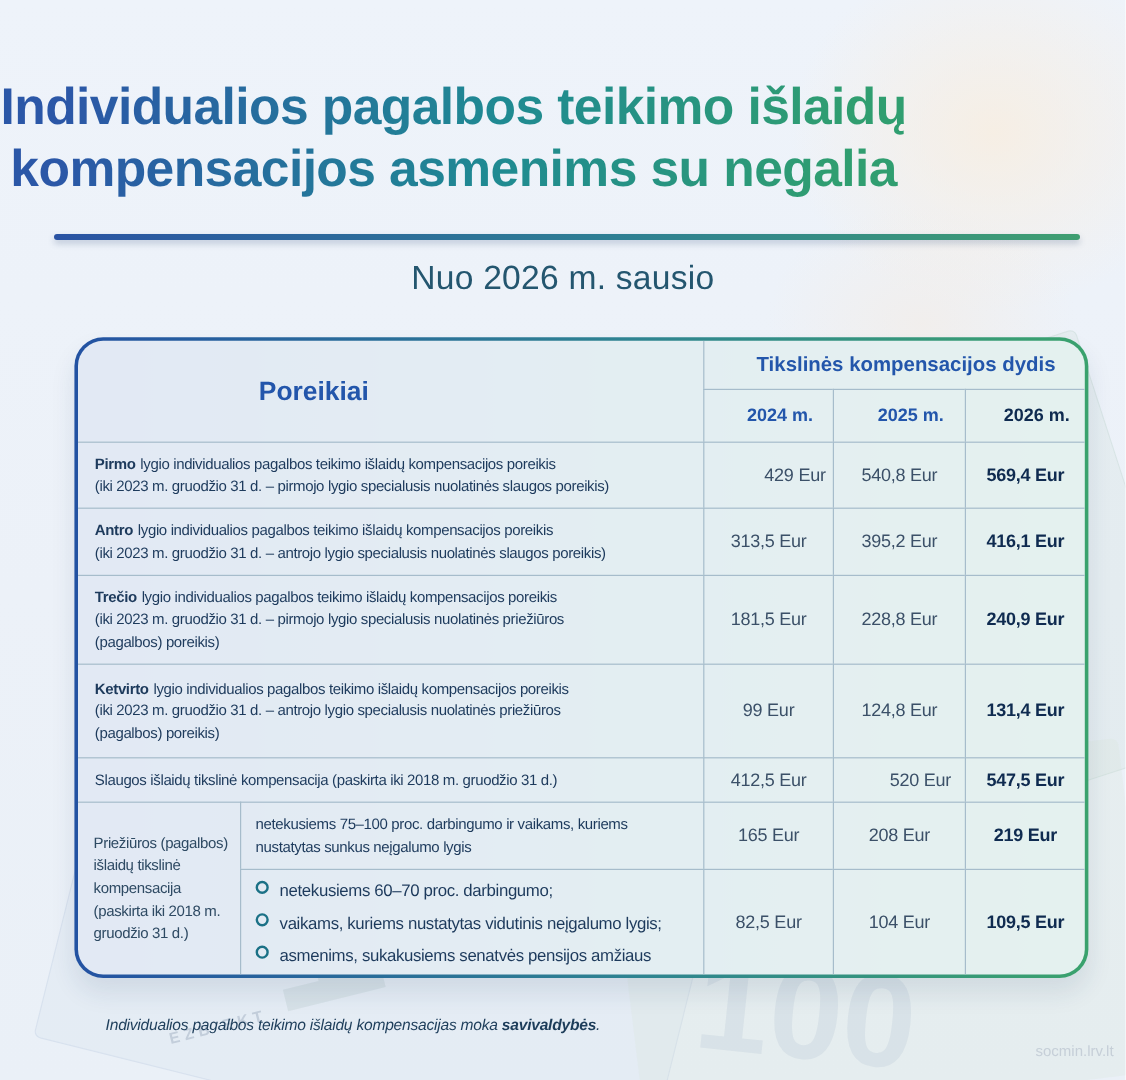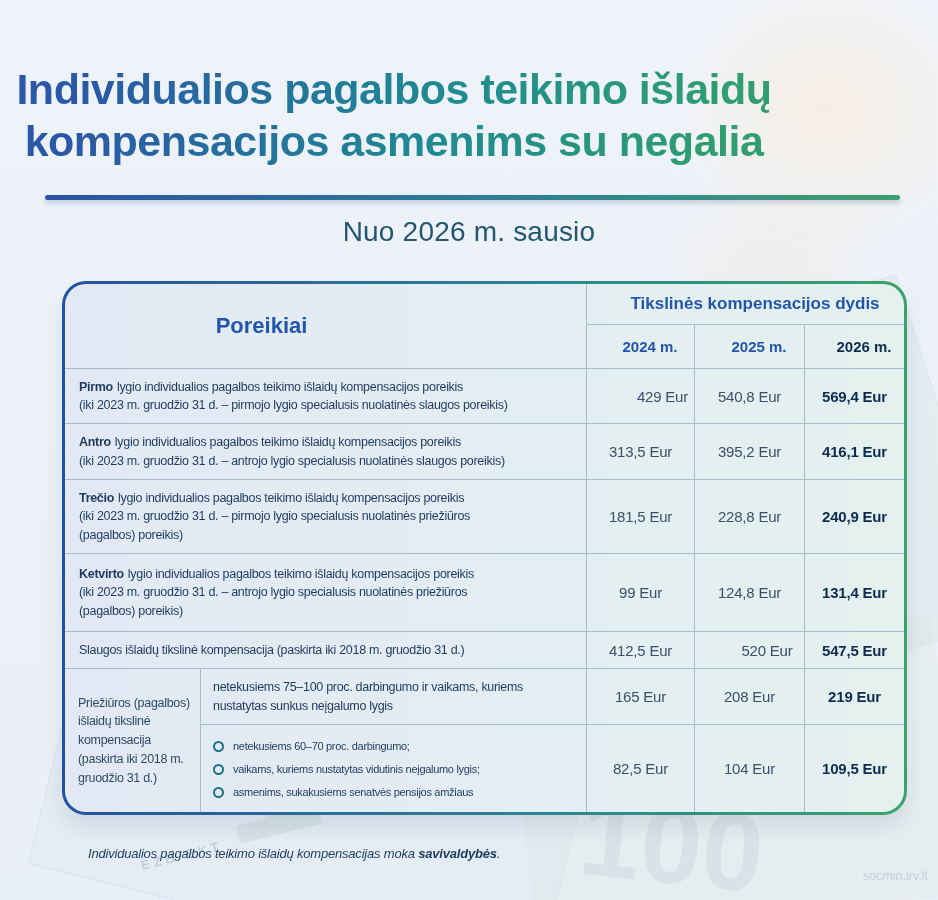--- a/index.html
+++ b/index.html
@@ -20,21 +20,21 @@
   .note3{left:520px;top:640px;width:430px;height:280px;transform:rotate(-7deg);
          background:rgba(214,226,216,.22);}
   .bignum{position:absolute;font-weight:bold;line-height:1;}
   .num20a{left:640px;top:420px;font-size:160px;color:rgba(110,145,185,.14);transform:rotate(-22deg);}
   .num20b{left:800px;top:440px;font-size:90px;color:rgba(120,160,150,.16);transform:rotate(-75deg);}
   .num100a{left:210px;top:660px;font-size:180px;color:rgba(120,155,145,.13);transform:rotate(-14deg);}
   .num100b{left:580px;top:790px;font-size:110px;color:rgba(125,150,180,.12);transform:rotate(6deg);}
   .micro{position:absolute;left:140px;top:848px;font-size:13px;letter-spacing:4px;
          color:rgba(95,115,145,.25);transform:rotate(-14deg);font-weight:bold;}
   
-  .title{position:absolute;left:16px;top:64px;width:756px;margin:0;text-align:center;
+  .title{position:absolute;left:0;top:64px;width:756px;margin:0;text-align:center;
          font-size:43px;font-weight:bold;line-height:1.2;white-space:pre-line;letter-spacing:-0.5px;
          background:linear-gradient(100deg,#2b57a7 8%,#1f8a92 55%,#309e70 92%);
          -webkit-background-clip:text;background-clip:text;color:transparent;}
   .title-rule{position:absolute;left:45px;top:195px;width:855px;height:5px;border-radius:3px;
               background:linear-gradient(90deg,#2a53a3,#2e7f93 55%,#3f9e71);
               box-shadow:0 3px 5px rgba(60,85,130,.28);}
   .subtitle{position:absolute;left:0;top:216px;width:938px;text-align:center;
             font-size:28px;color:#24566f;letter-spacing:0.2px;}
   
   .tbl-border{position:absolute;left:62px;top:281px;padding:3px;border-radius:24px;
@@ -58,21 +58,21 @@
   .lead{margin-right:0;}
   .lead:not(:empty){margin-right:4px;}
   .pre{white-space:pre-line;}
   .val{font-size:15px;color:#3b5068;justify-content:center;letter-spacing:-0.2px;}
   .val-b{font-weight:bold;color:#0f2b50;}
   .mlabel{grid-area:8/1/10/2;font-size:12.5px;color:#2e4a63;letter-spacing:-0.3px;
           line-height:1.5;padding:6px 2px 6px 13px;}
   .sub1{grid-area:8/2/9/3;}
   .sub2{grid-area:9/2/10/3;padding:8px 8px 8px 12px;}
   .bullets{display:flex;flex-direction:column;gap:11px;width:100%;}
-  .bullet{display:flex;align-items:flex-end;font-size:11px;color:#1d3a5c;letter-spacing:-0.3px;}
+  .bullet{display:flex;align-items:flex-start;font-size:14px;color:#1d3a5c;letter-spacing:-0.3px;}
   .ring{display:inline-block;width:7px;height:7px;border:2px solid #1b7186;border-radius:50%;
         margin-right:9px;flex-shrink:0;}
   
   .footer{position:absolute;left:88px;top:846px;font-style:italic;font-size:13px;
           color:#1d3d5a;letter-spacing:-0.2px;}
   .watermark{position:absolute;right:10px;top:869px;font-size:12.5px;color:#c6cfd8;}
 </style>
 </head>
 <body>
 

